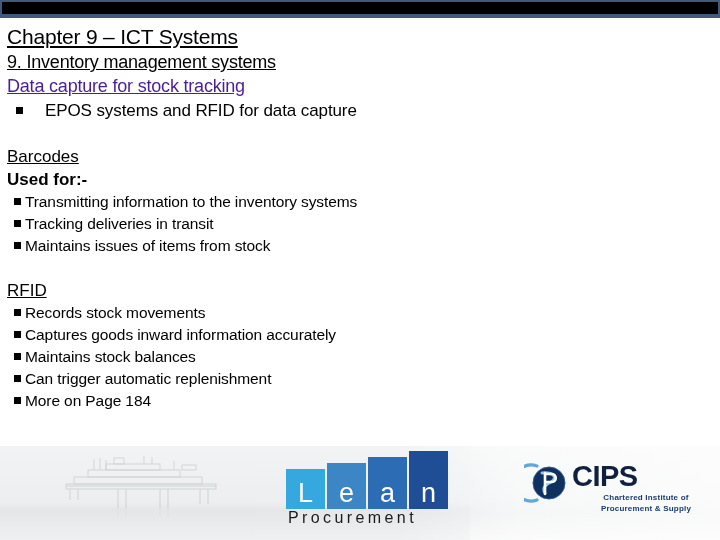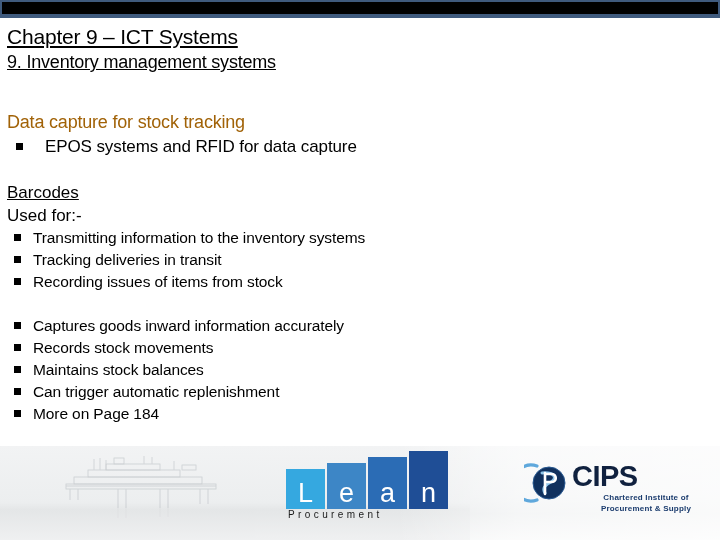--- a/index.html
+++ b/index.html
@@ -54,25 +54,25 @@
   .h-sub {
     font-size: 18px;
     color: #000000;
     text-decoration: underline;
     line-height: 24px;
     letter-spacing: -0.2px;
     white-space: nowrap;
   }
   .h-sub2 {
     font-size: 18px;
-    color: #a16207;
+    color: #4c1d95;
+    text-decoration: underline;
     line-height: 24px;
     letter-spacing: -0.2px;
     white-space: nowrap;
-    margin-top: 36px;
   }
 
   .bullet-row {
     display: flex;
     align-items: baseline;
     line-height: 22px;
     font-size: 15.5px;
     color: #000000;
     letter-spacing: -0.1px;
   }
@@ -87,41 +87,42 @@
     background: #000000;
     display: inline-block;
     position: relative;
     top: -2px;
     margin-left: 7px;
   }
   .bullet-row.big .bullet-mark {
     margin-left: 9px;
   }
   .bullet-text {
-    margin-left: 12px;
+    margin-left: 4px;
     white-space: nowrap;
   }
   .bullet-row.big .bullet-text {
     margin-left: 22px;
   }
 
   .blank-line { height: 22px; }
 
   .section-head {
     font-size: 17px;
     color: #000000;
     text-decoration: underline;
     line-height: 23px;
     white-space: nowrap;
   }
   .plain-line {
     font-size: 17px;
     color: #000000;
     line-height: 23px;
     white-space: nowrap;
+    font-weight: bold;
   }
 
   
   .footer-band {
     position: absolute;
     left: 0;
     top: 446px;
     width: 720px;
     height: 94px;
     overflow: hidden;
@@ -179,21 +180,21 @@
     font-family: "Liberation Sans", sans-serif;
     font-size: 27px;
     line-height: 27px;
     position: relative;
     bottom: 2px;
   }
   .lean-word {
     position: absolute;
     left: 2px;
     top: 58px;
-    font-size: 10px;
+    font-size: 16px;
     color: #1b1b1b;
     letter-spacing: 3.4px;
     white-space: nowrap;
   }
 
   
   .cips-logo {
     position: absolute;
     left: 524px;
     top: 458px;
@@ -257,33 +258,34 @@
   <div class="bullet-row">
     <span class="bullet-mark"></span>
     <span class="bullet-text">Transmitting information to the inventory systems</span>
   </div>
   <div class="bullet-row">
     <span class="bullet-mark"></span>
     <span class="bullet-text">Tracking deliveries in transit</span>
   </div>
   <div class="bullet-row">
     <span class="bullet-mark"></span>
-    <span class="bullet-text">Recording issues of items from stock</span>
+    <span class="bullet-text">Maintains issues of items from stock</span>
   </div>
 
   <div class="blank-line"></div>
 
-
+  <div class="section-head">RFID</div>
+
+  <div class="bullet-row">
+    <span class="bullet-mark"></span>
+    <span class="bullet-text">Records stock movements</span>
+  </div>
   <div class="bullet-row">
     <span class="bullet-mark"></span>
     <span class="bullet-text">Captures goods inward information accurately</span>
-  </div>
-  <div class="bullet-row">
-    <span class="bullet-mark"></span>
-    <span class="bullet-text">Records stock movements</span>
   </div>
   <div class="bullet-row">
     <span class="bullet-mark"></span>
     <span class="bullet-text">Maintains stock balances</span>
   </div>
   <div class="bullet-row">
     <span class="bullet-mark"></span>
     <span class="bullet-text">Can trigger automatic replenishment</span>
   </div>
   <div class="bullet-row">

